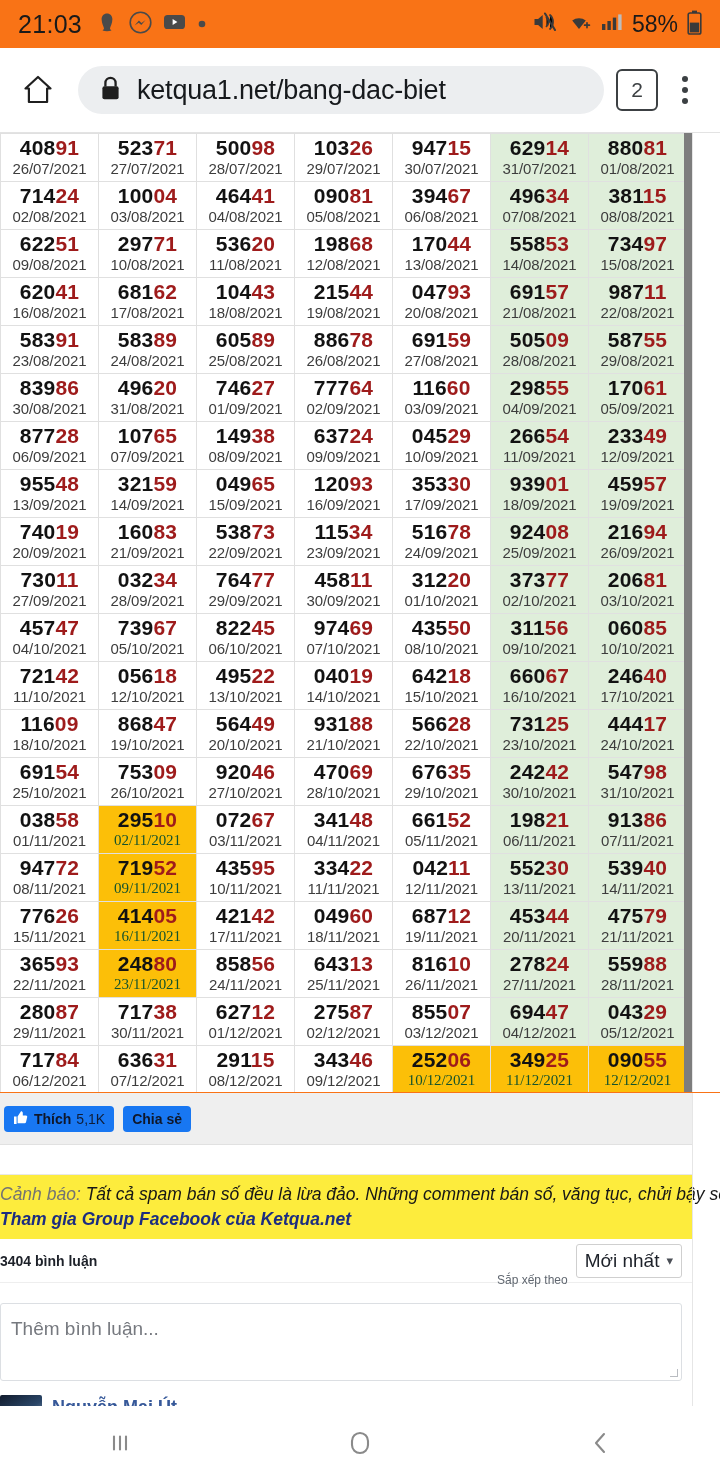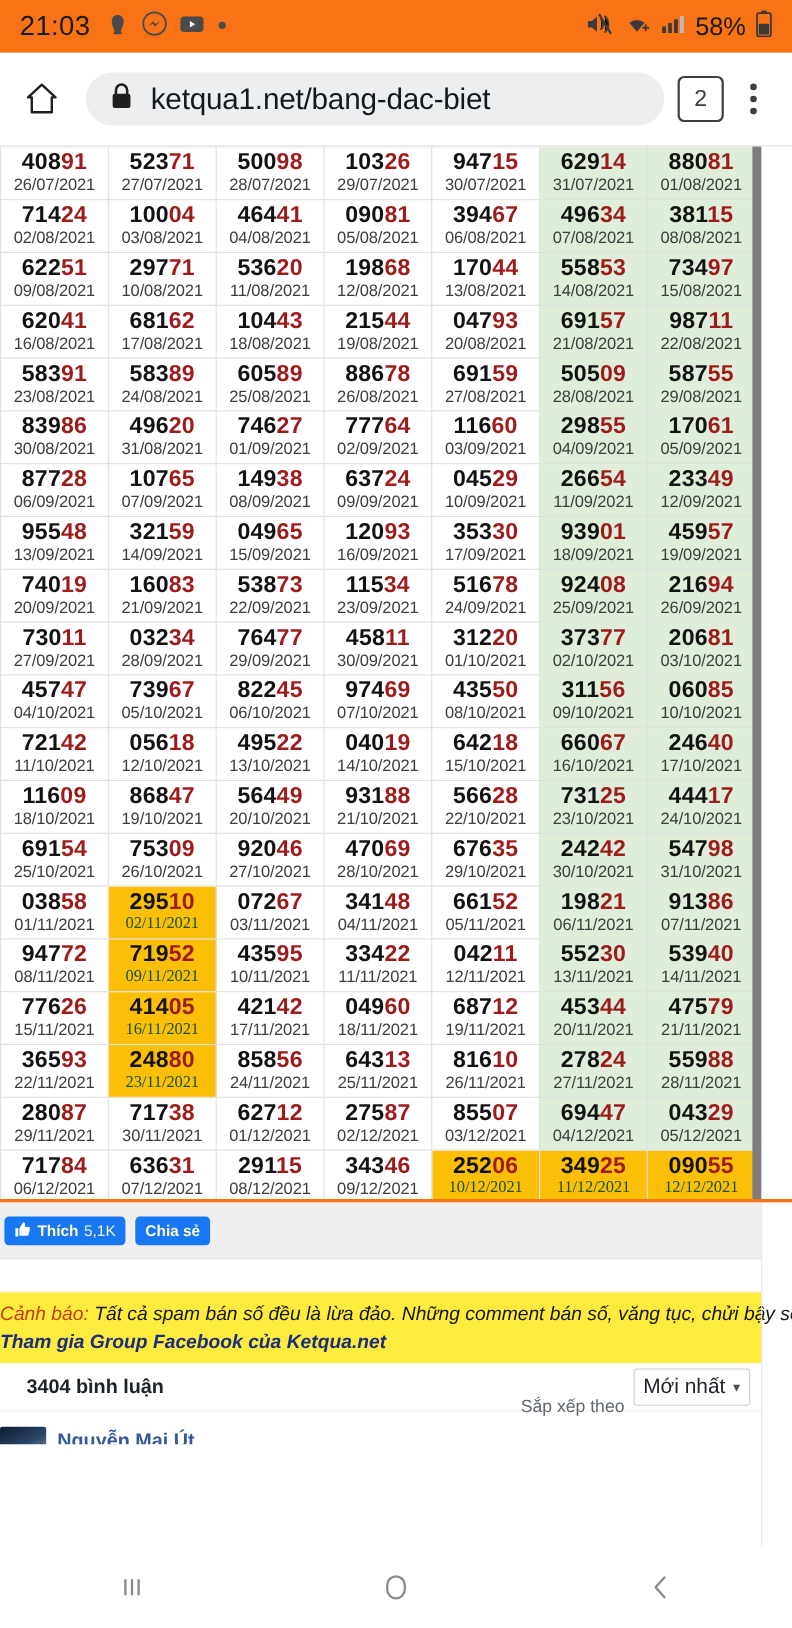--- a/index.html
+++ b/index.html
@@ -71,21 +71,21 @@
     background: #ffffff;
     overflow: hidden;
     border-top: 1px solid #e3e3e3;
   }
 
   
   #results-scroll {
     position: relative;
     height: 960px;
     overflow: hidden;
-    border-bottom: 3px solid #f97316;
+    border-bottom: 1px solid #f97316;
   }
   #results-table {
     border-collapse: collapse;
     width: 684px;
     table-layout: fixed;
   }
   #results-table td {
     width: 98px;
     height: 47px;
     border: 1px solid #e0e0e0;
@@ -124,21 +124,21 @@
   #social-strip {
     height: 52px;
     background: #efefef;
     border-bottom: 1px solid #e1e1e1;
     display: flex; align-items: center;
     padding-left: 4px;
     margin-right: 28px;
   }
   .fb-btn {
     background: #1877f2;
-    color: #fef9c3;
+    color: #0f172a;
     border-radius: 4px;
     height: 26px;
     display: flex; align-items: center;
     padding: 0 9px;
     font-size: 14px;
     font-weight: bold;
     margin-right: 9px;
   }
   .fb-btn .count { font-weight: normal; margin-left: 5px; opacity: .93; }
   #thumb-icon { margin-right: 6px; }
@@ -151,42 +151,42 @@
     padding: 6px 8px 7px 0;
     margin-right: 28px;
   }
   #warning-line1 {
     font-size: 17.5px;
     font-style: italic;
     color: #161616;
     line-height: 26px;
     white-space: nowrap;
   }
-  #warning-label { color: #c2410c; font-style: italic; }
+  #warning-label { color: #737373; font-style: italic; }
   #warning-link {
     font-size: 17.5px;
     font-style: italic;
     font-weight: bold;
     color: #1c2d80;
     line-height: 25px;
     text-decoration: none;
     display: block;
   }
 
   
   #comments-header {
     height: 44px;
     margin-right: 28px;
     display: flex; align-items: center;
     padding-right: 10px;
     border-bottom: 1px solid #eeeeee;
   }
-  #comment-count { font-size: 18px; font-weight: bold; color: #1d2129; margin-left: 24px; }
+  #comment-count { font-size: 14px; font-weight: bold; color: #1d2129; }
   #sort-wrap { margin-left: auto; display: flex; align-items: center; gap: 8px; }
-  #sort-label { font-size: 16px; color: #606770; margin-top: 38px; }
+  #sort-label { font-size: 12px; color: #606770; margin-top: 38px; }
   #sort-select {
     border: 1px solid #cfcfcf; background: #fff;
     border-radius: 3px;
     height: 34px; padding: 0 8px;
     display: flex; align-items: center; gap: 7px;
     font-size: 19px; color: #1d2129;
   }
   #sort-caret { font-size: 13px; color: #4b4f56; }
 
   
@@ -967,20 +967,26 @@
     <span id="comment-count">3404 bình luận</span>
     <span id="sort-wrap">
       <span id="sort-label">Sắp xếp theo</span>
       <span id="sort-select">
         <span>Mới nhất</span>
         <span id="sort-caret">▾</span>
       </span>
     </span>
   </div>
 
+  <div id="composer-area">
+    <div id="comment-input">
+      <span id="comment-placeholder">Thêm bình luận...</span>
+      <span id="resize-grip"></span>
+    </div>
+  </div>
 
   <div id="first-comment">
     <span id="comment-avatar"></span>
     <span id="comment-author">Nguyễn Mai Út</span>
   </div>
 
   <div id="nav-bar">
     <span class="nav-btn">
       <svg width="30" height="30" viewBox="0 0 30 30">
           <g stroke="#8a8a8a" stroke-width="2.1" stroke-linecap="round">

